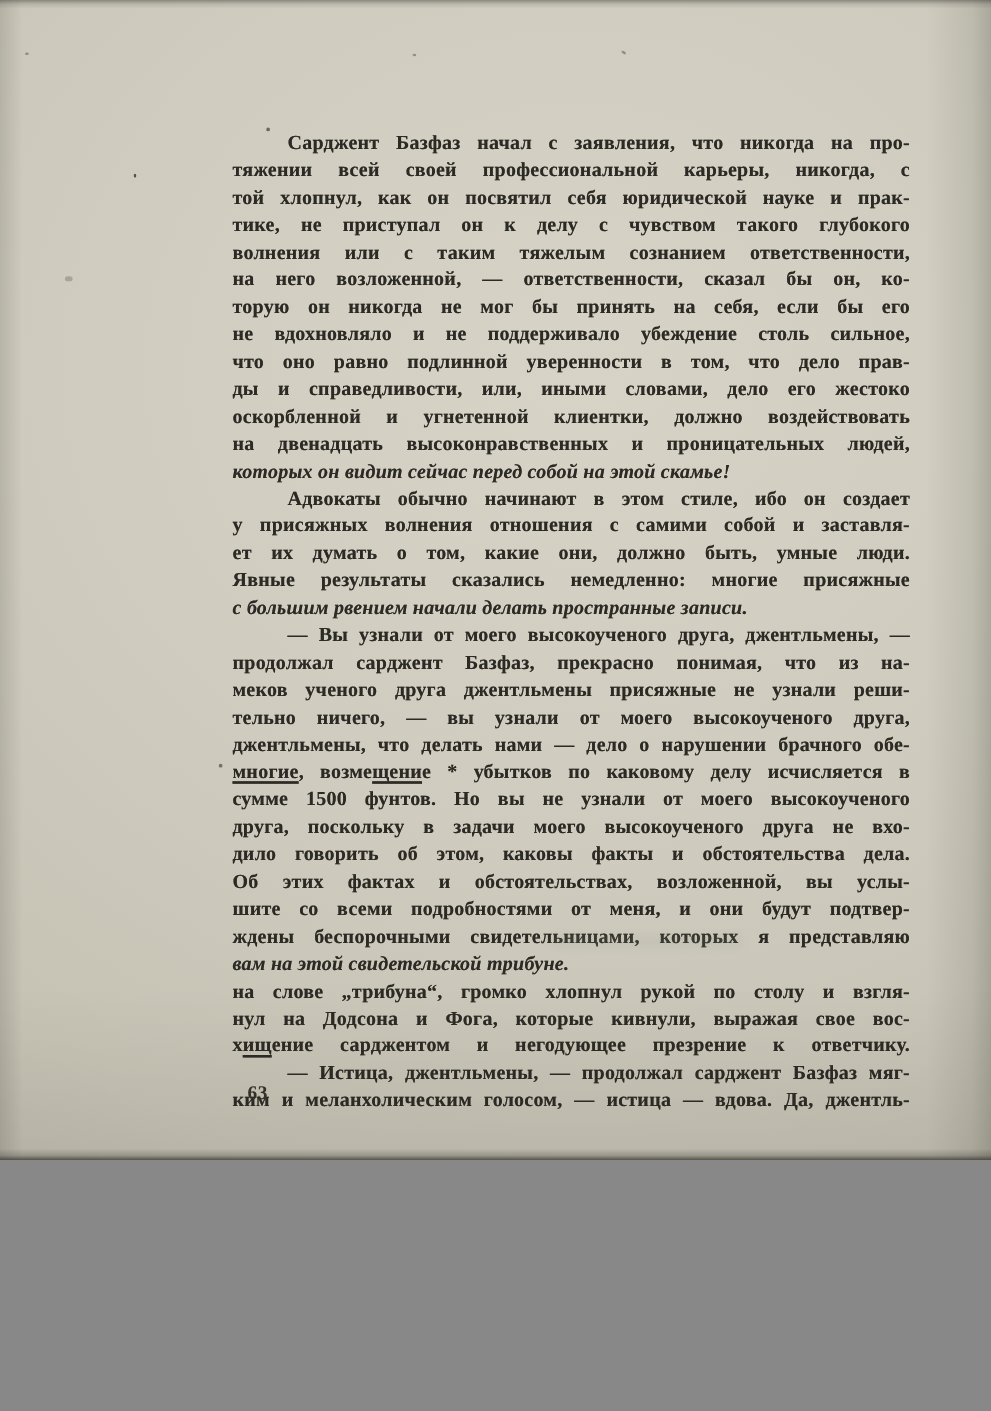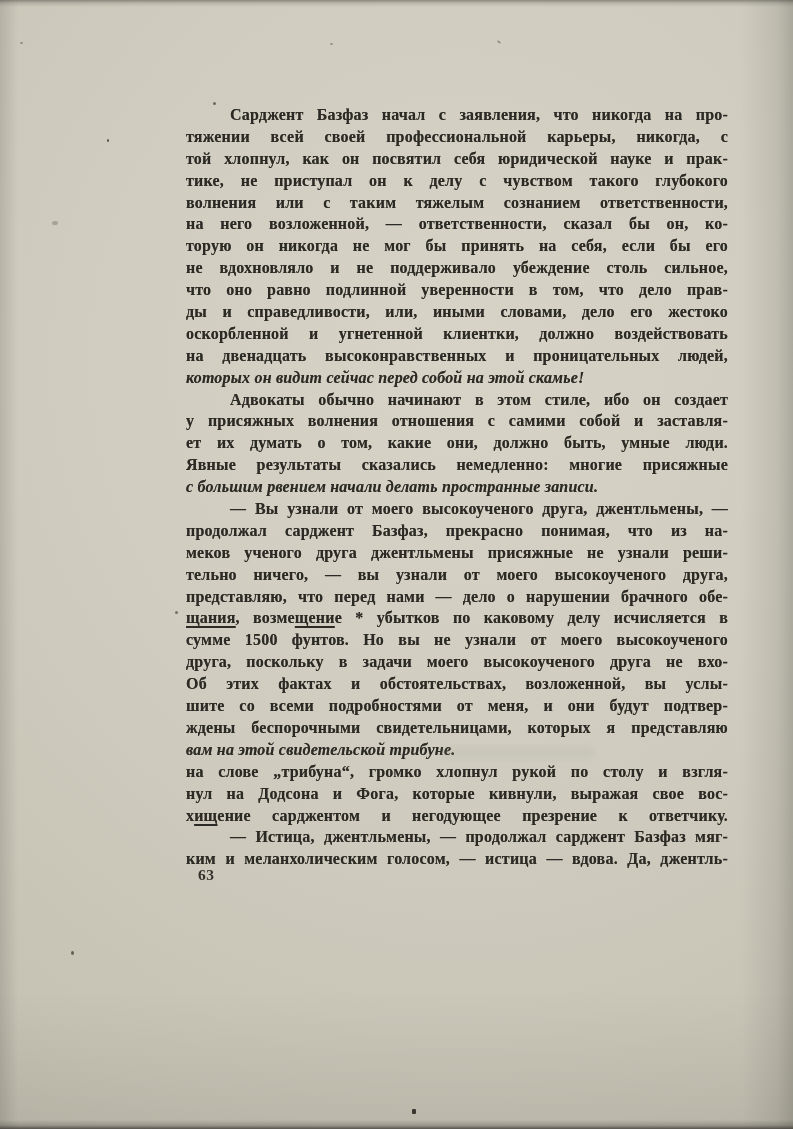--- a/index.html
+++ b/index.html
@@ -1,20 +1,20 @@
 <!DOCTYPE html>
 <html><head>
 <meta charset="utf-8">
 <title>Scanned page</title>
 <style>
   html, body { margin: 0; padding: 0; background: #888; }
   .page {
     position: relative;
     width: 793px;
-    height: 1129px;
+    height: 928px;
     margin: 0 auto;
     overflow: hidden;
     background:
       radial-gradient(ellipse 120% 90% at 58% 32%, #d7d4c7 0%, #cfccbf 45%, #c6c3b5 78%, #bcb9ab 100%);
     font-family: "Liberation Serif", "DejaVu Serif", serif;
   }
   
   .edge-top {
     position: absolute; left: 0; top: 0; width: 100%; height: 7px;
     background: linear-gradient(180deg, rgba(82,80,72,0.55) 0%, rgba(82,80,72,0.18) 45%, rgba(82,80,72,0) 100%);
@@ -112,24 +112,25 @@
       <div class="line endline">которых он видит сейчас перед собой на этой скамье!</div>
       <div class="line indent">Адвокаты обычно начинают в этом стиле, ибо он создает</div>
       <div class="line">у присяжных волнения отношения с самими собой и заставля-</div>
       <div class="line">ет их думать о том, какие они, должно быть, умные люди.</div>
       <div class="line">Явные результаты сказались немедленно: многие присяжные</div>
       <div class="line endline">с большим рвением начали делать пространные записи.</div>
       <div class="line indent">— Вы узнали от моего высокоученого друга, джентльмены, —</div>
       <div class="line">продолжал сарджент Базфаз, прекрасно понимая, что из на-</div>
       <div class="line">меков ученого друга джентльмены присяжные не узнали реши-</div>
       <div class="line">тельно ничего, — вы узнали от моего высокоученого друга,</div>
-      <div class="line">представляю, что перед нами — дело о нарушении брачного обе-</div>
-      <div class="line"><span class="u">щания</span>, возме<span class="u">щени</span>е * убытков по каковому делу исчисляется в</div>
+      <div class="line">джентльмены, что делать нами — дело о нарушении брачного обе-</div>
+      <div class="line"><span class="u">многие</span>, возме<span class="u">щени</span>е * убытков по каковому делу исчисляется в</div>
       <div class="line">сумме 1500 фунтов. Но вы не узнали от моего высокоученого</div>
       <div class="line">друга, поскольку в задачи моего высокоученого друга не вхо-</div>
+      <div class="line">дило говорить об этом, каковы факты и обстоятельства дела.</div>
       <div class="line">Об этих фактах и обстоятельствах, возложенной, вы услы-</div>
       <div class="line">шите со всеми подробностями от меня, и они будут подтвер-</div>
       <div class="line">ждены беспорочными свидетельницами, которых я представляю</div>
       <div class="line endline">вам на этой свидетельской трибуне.</div>
       <div class="line">на слове „трибуна“, громко хлопнул рукой по столу и взгля-</div>
       <div class="line">нул на Додсона и Фога, которые кивнули, выражая свое вос-</div>
       <div class="line">х<span class="u">ищ</span>ение сарджентом и негодующее презрение к ответчику.</div>
       <div class="line indent">— Истица, джентльмены, — продолжал сарджент Базфаз мяг-</div>
       <div class="line">ким и меланхолическим голосом, — истица — вдова. Да, джентль-</div>
     </div>

